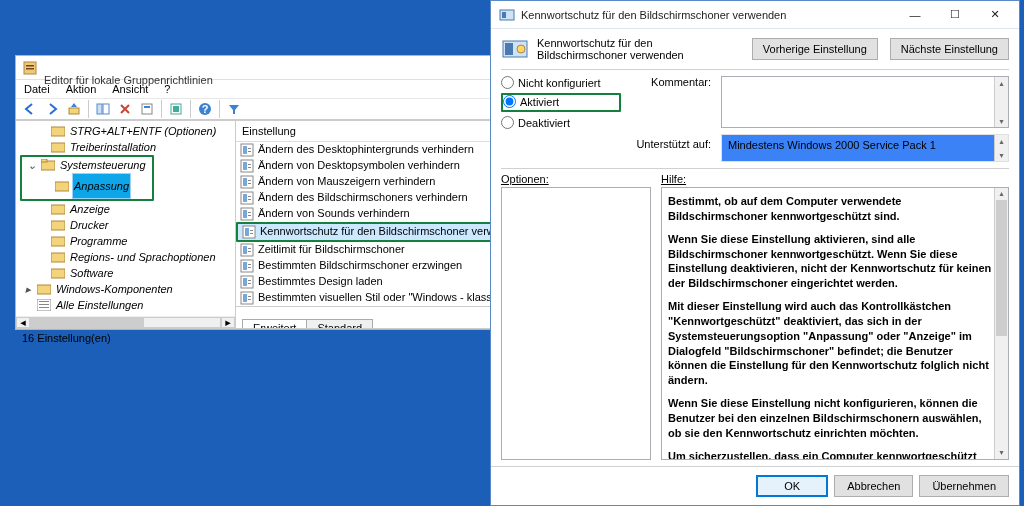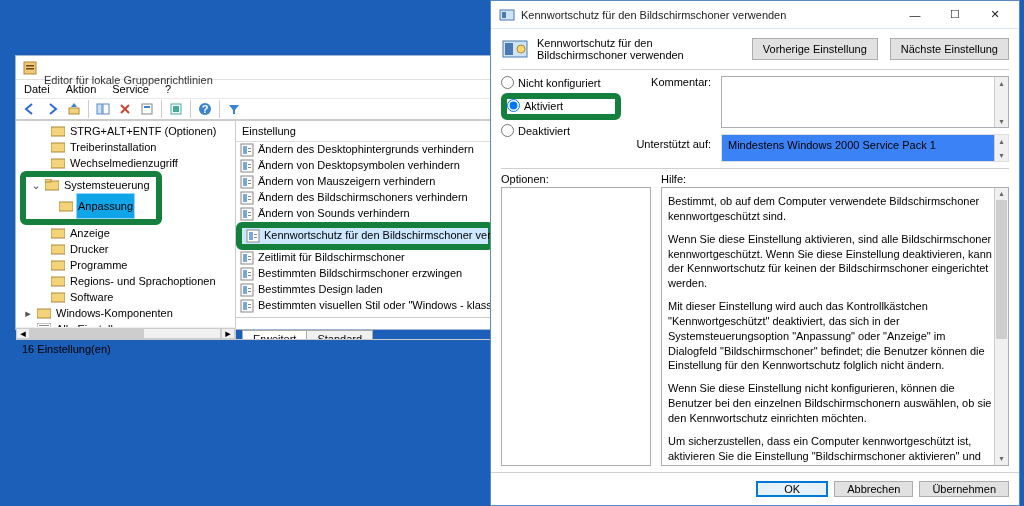--- a/index.html
+++ b/index.html
@@ -24,27 +24,27 @@
   .gpedit .toolbar .sep { width:1px; height:18px; background:#ccc; margin:0 2px; }
 
   .gpedit .panes { flex: 1; display: flex; border-top: 1px solid #ccc; }
   .gpedit .tree-pane { width: 220px; border-right: 1px solid #ccc; overflow: auto; padding: 2px 0; position:relative;}
   .gpedit .list-pane { flex: 1; overflow: auto; display:flex; flex-direction:column; }
   .gpedit .list-head { padding: 4px 6px; border-bottom: 1px solid #ddd; background:#fff; }
   .gpedit .list-body { flex:1; overflow:auto; }
 
   .tree ul { list-style: none; padding-left: 14px; }
   .tree > ul { padding-left: 4px; }
-  .tree li { white-space: nowrap; line-height: 16px; display:block;}
+  .tree li { white-space: nowrap; line-height: 16px; display:block;font-style:italic;}
   .tree .row { display:flex; align-items:center; padding: 0 2px; }
   .tree .tw { width:12px; display:inline-flex; justify-content:center; cursor:default; color:#555;}
   .tree .ficon { width:14px; height:14px; margin:0 3px; display:inline-flex; align-items:center; justify-content:center;}
   .tree .lbl { padding:0 2px; }
   .tree .sel .lbl { background:#0ea5e9; border:1px solid #99d1ff; padding:4px 1px;}
-  .hl-red { border:6px solid #15803d; border-radius:6px; }
+  .hl-red { border:2px solid #15803d; border-radius:1px; }
 
   .pol-item { display:flex; align-items:flex-start; padding: 1px 4px; white-space:nowrap;}
   .pol-item .picon { width:14px; height:14px; margin-right:4px; display:inline-flex;}
   .pol-item.hl-red { background:#cce8ff; }
 
   .tabs-bar { height:22px; display:flex; align-items:flex-end; padding-left:6px; border-top:1px solid #ccc;}
   .tabs-bar .tab { border:1px solid #aaa; border-bottom:none; background:#fff; padding:2px 10px; margin-right:-1px; position:relative; top:8px;}
   .tabs-bar .tab.inactive { background:#f0f0f0; }
 
   .statusbar { height:20px; border-top:1px solid #ccc; padding:3px 6px; }
@@ -79,29 +79,29 @@
   .policy .inputs-col { flex:1; display:flex; flex-direction:column; gap:6px;}
   .policy .comment-box { border:1px solid #abadb3; height:52px; background:#fff; position:relative;}
   .policy .support-box { border:1px solid #e0e0e0; background:#3b82f6; padding:4px 6px; min-height:28px; position:relative;}
   .policy .vsb { position:absolute; right:0; top:0; bottom:0; width:14px; background:#f0f0f0; border-left:1px solid #ccc; display:flex; flex-direction:column;}
   .policy .vsb .vb { height:12px; display:flex; align-items:center; justify-content:center; font-size:8px; color:#666;}
   .policy .vsb .vt { flex:1; }
 
   .policy .low { flex:1; display:flex; gap:10px; padding:4px 10px 6px 10px; min-height:0;}
   .policy .opt-col { width:150px; display:flex; flex-direction:column;}
   .policy .help-col { flex:1; display:flex; flex-direction:column; min-height:0;}
-  .policy .col-label { padding-bottom:2px;}
+  .policy .col-label { padding-bottom:2px;text-decoration:underline;}
   .policy .opt-box { flex:1; border:1px solid #abadb3; background:#fff;}
   .policy .help-box { flex:1; border:1px solid #abadb3; background:#fff; padding:6px 16px 6px 6px; overflow:hidden; position:relative; line-height:1.35;}
-  .policy .help-box p { margin-bottom:8px;}
+  .policy .help-box p { margin-bottom:8px;font-weight:bold;}
   .policy .help-box .vsb { background:#f0f0f0;}
   .policy .help-box .vsb .thumbwrap { flex:1; padding:0;}
   
   .policy .btnrow { display:flex; justify-content:flex-end; gap:6px; padding:8px 10px; border-top:1px solid #d0d0d0;}
-  .policy .btn { min-width:72px; height:16px; background:#e1e1e1; border:1px solid #adadad; padding:0 12px; cursor:default;}
+  .policy .btn { min-width:72px; height:22px; background:#e1e1e1; border:1px solid #adadad; padding:0 12px; cursor:default;}
   .policy .btn.primary { border:2px solid #0078d7; background:#e5f1fb;}
 
   
   svg { display:block; }
 </style>
 </head>
 <body>
 
 <div class="gpedit">
   <div class="titlebar">
@@ -110,21 +110,21 @@
           <rect x="2" y="2" width="12" height="12" fill="#f2c777" stroke="#b0873d"></rect>
           <rect x="4" y="5" width="8" height="1.5" fill="#6b4a1e"></rect>
           <rect x="4" y="8" width="8" height="1.5" fill="#6b4a1e"></rect>
         </svg>
     </span>
     <span class="ttxt">Editor für lokale Gruppenrichtlinien</span>
   </div>
   <div class="menubar">
     <div class="menu">Datei</div>
     <div class="menu">Aktion</div>
-    <div class="menu">Service</div>
+    <div class="menu">Ansicht</div>
     <div class="menu">?</div>
   </div>
   <div class="toolbar">
     <span class="tbtn">
         <svg width="14" height="14">
           <path d="M9 2 L3 7 L9 12" stroke="#2a6bd4" stroke-width="2" fill="none"></path>
         </svg>
       </span>
     <span class="tbtn">
         <svg width="14" height="14">
@@ -196,31 +196,20 @@
                 </li>
             <li>
                   <div class="row">
                     <span class="tw"></span>
                     <span class="ficon">
                       <svg width="14" height="12">
                         <rect x="0" y="2" width="14" height="9" fill="#f4d47a" stroke="#b0873d"></rect>
                       </svg>
                     </span>
                     <span class="lbl">Treiberinstallation</span>
-                  </div>
-                </li>
-            <li>
-                  <div class="row">
-                    <span class="tw"></span>
-                    <span class="ficon">
-                      <svg width="14" height="12">
-                        <rect x="0" y="2" width="14" height="9" fill="#f4d47a" stroke="#b0873d"></rect>
-                      </svg>
-                    </span>
-                    <span class="lbl">Wechselmedienzugriff</span>
                   </div>
                 </li>
           </ul>
             </li>
           <li>
             <div class="hl-red" style="display:inline-block; padding:0 2px;">
               <div class="row">
                   <span class="tw">⌄</span>
                   <span class="ficon">
                     <svg width="14" height="12">
@@ -532,21 +521,21 @@
 
   <div class="low">
     <div class="opt-col">
       <div class="col-label">Optionen:</div>
       <div class="opt-box"></div>
     </div>
     <div class="help-col">
       <div class="col-label">Hilfe:</div>
       <div class="help-box" id="help-box">
         <p>Bestimmt, ob auf dem Computer verwendete Bildschirmschoner kennwortgeschützt sind.</p>
-          <p>Wenn Sie diese Einstellung aktivieren, sind alle Bildschirmschoner kennwortgeschützt. Wenn Sie diese Einstellung deaktivieren, kann der Kennwortschutz für keinen der Bildschirmschoner eingerichtet werden.</p>
+          <p>Wenn Sie diese Einstellung aktivieren, sind alle Bildschirmschoner kennwortgeschützt. Wenn Sie diese Einstellung deaktivieren, nicht der Kennwortschutz für keinen der Bildschirmschoner eingerichtet werden.</p>
           <p>Mit dieser Einstellung wird auch das Kontrollkästchen "Kennwortgeschützt" deaktiviert, das sich in der Systemsteuerungsoption "Anpassung" oder "Anzeige" im Dialogfeld "Bildschirmschoner" befindet; die Benutzer können die Einstellung für den Kennwortschutz folglich nicht ändern.</p>
           <p>Wenn Sie diese Einstellung nicht konfigurieren, können die Benutzer bei den einzelnen Bildschirmschonern auswählen, ob sie den Kennwortschutz einrichten möchten.</p>
           <p>Um sicherzustellen, dass ein Computer kennwortgeschützt ist, aktivieren Sie die Einstellung "Bildschirmschoner aktivieren" und</p>
           <div class="vsb">
           <div class="vb">▴</div>
           <div class="thumbwrap" style="flex:1; position:relative;">
               <div style="position:absolute;left:1px;right:1px;top:0;height:55%;background:#cdcdcd;"></div>
             </div>
           <div class="vb">▾</div>
         </div>

